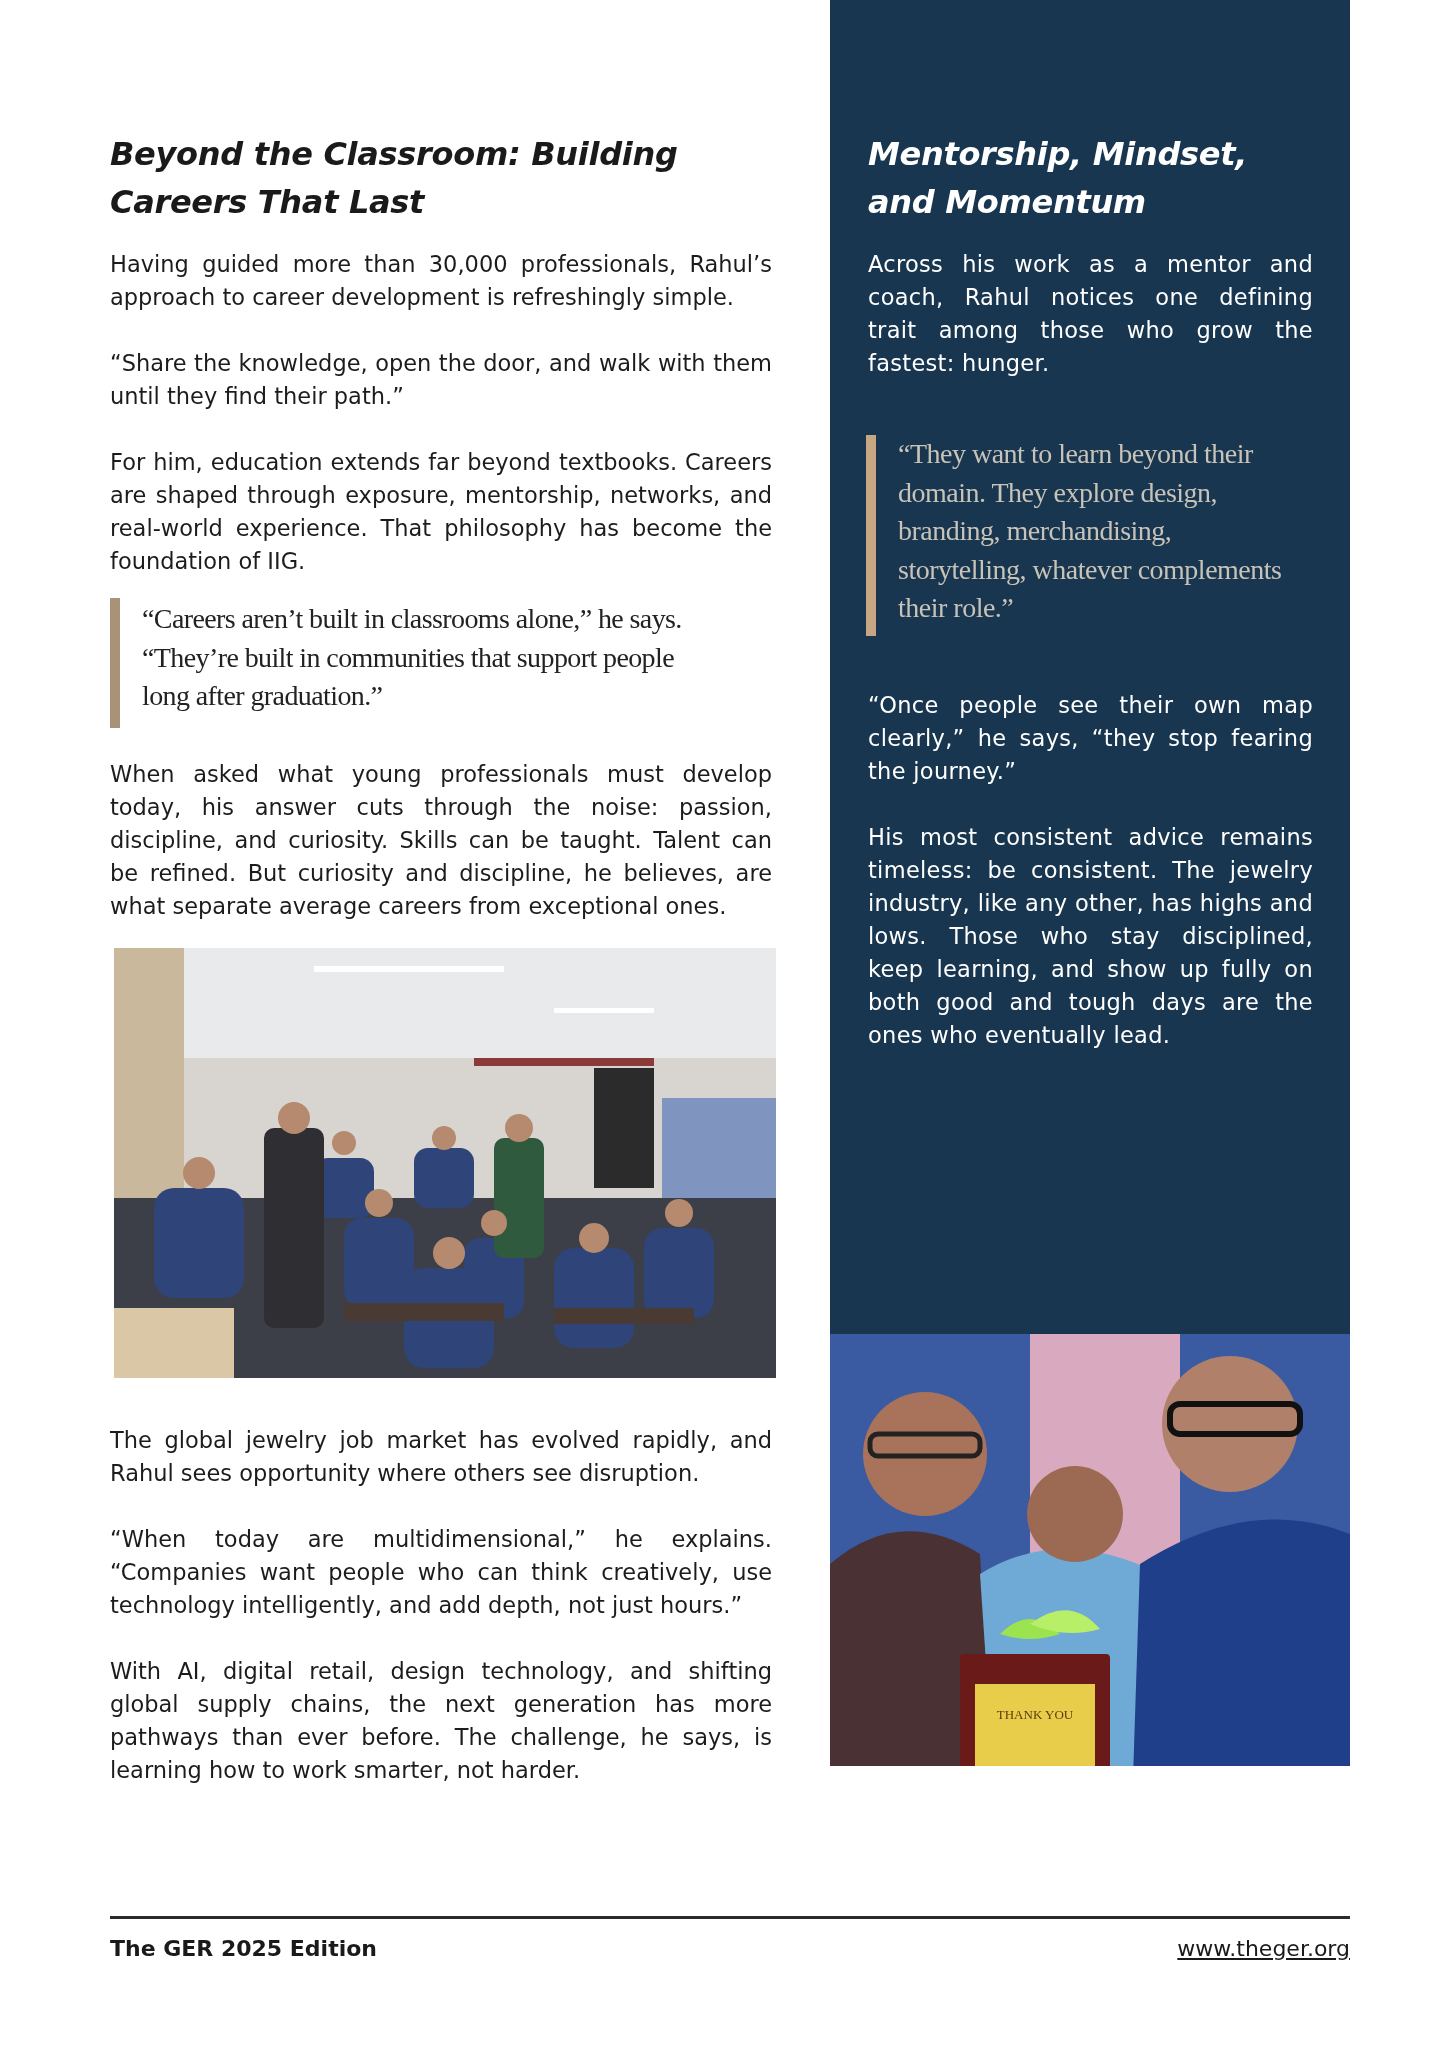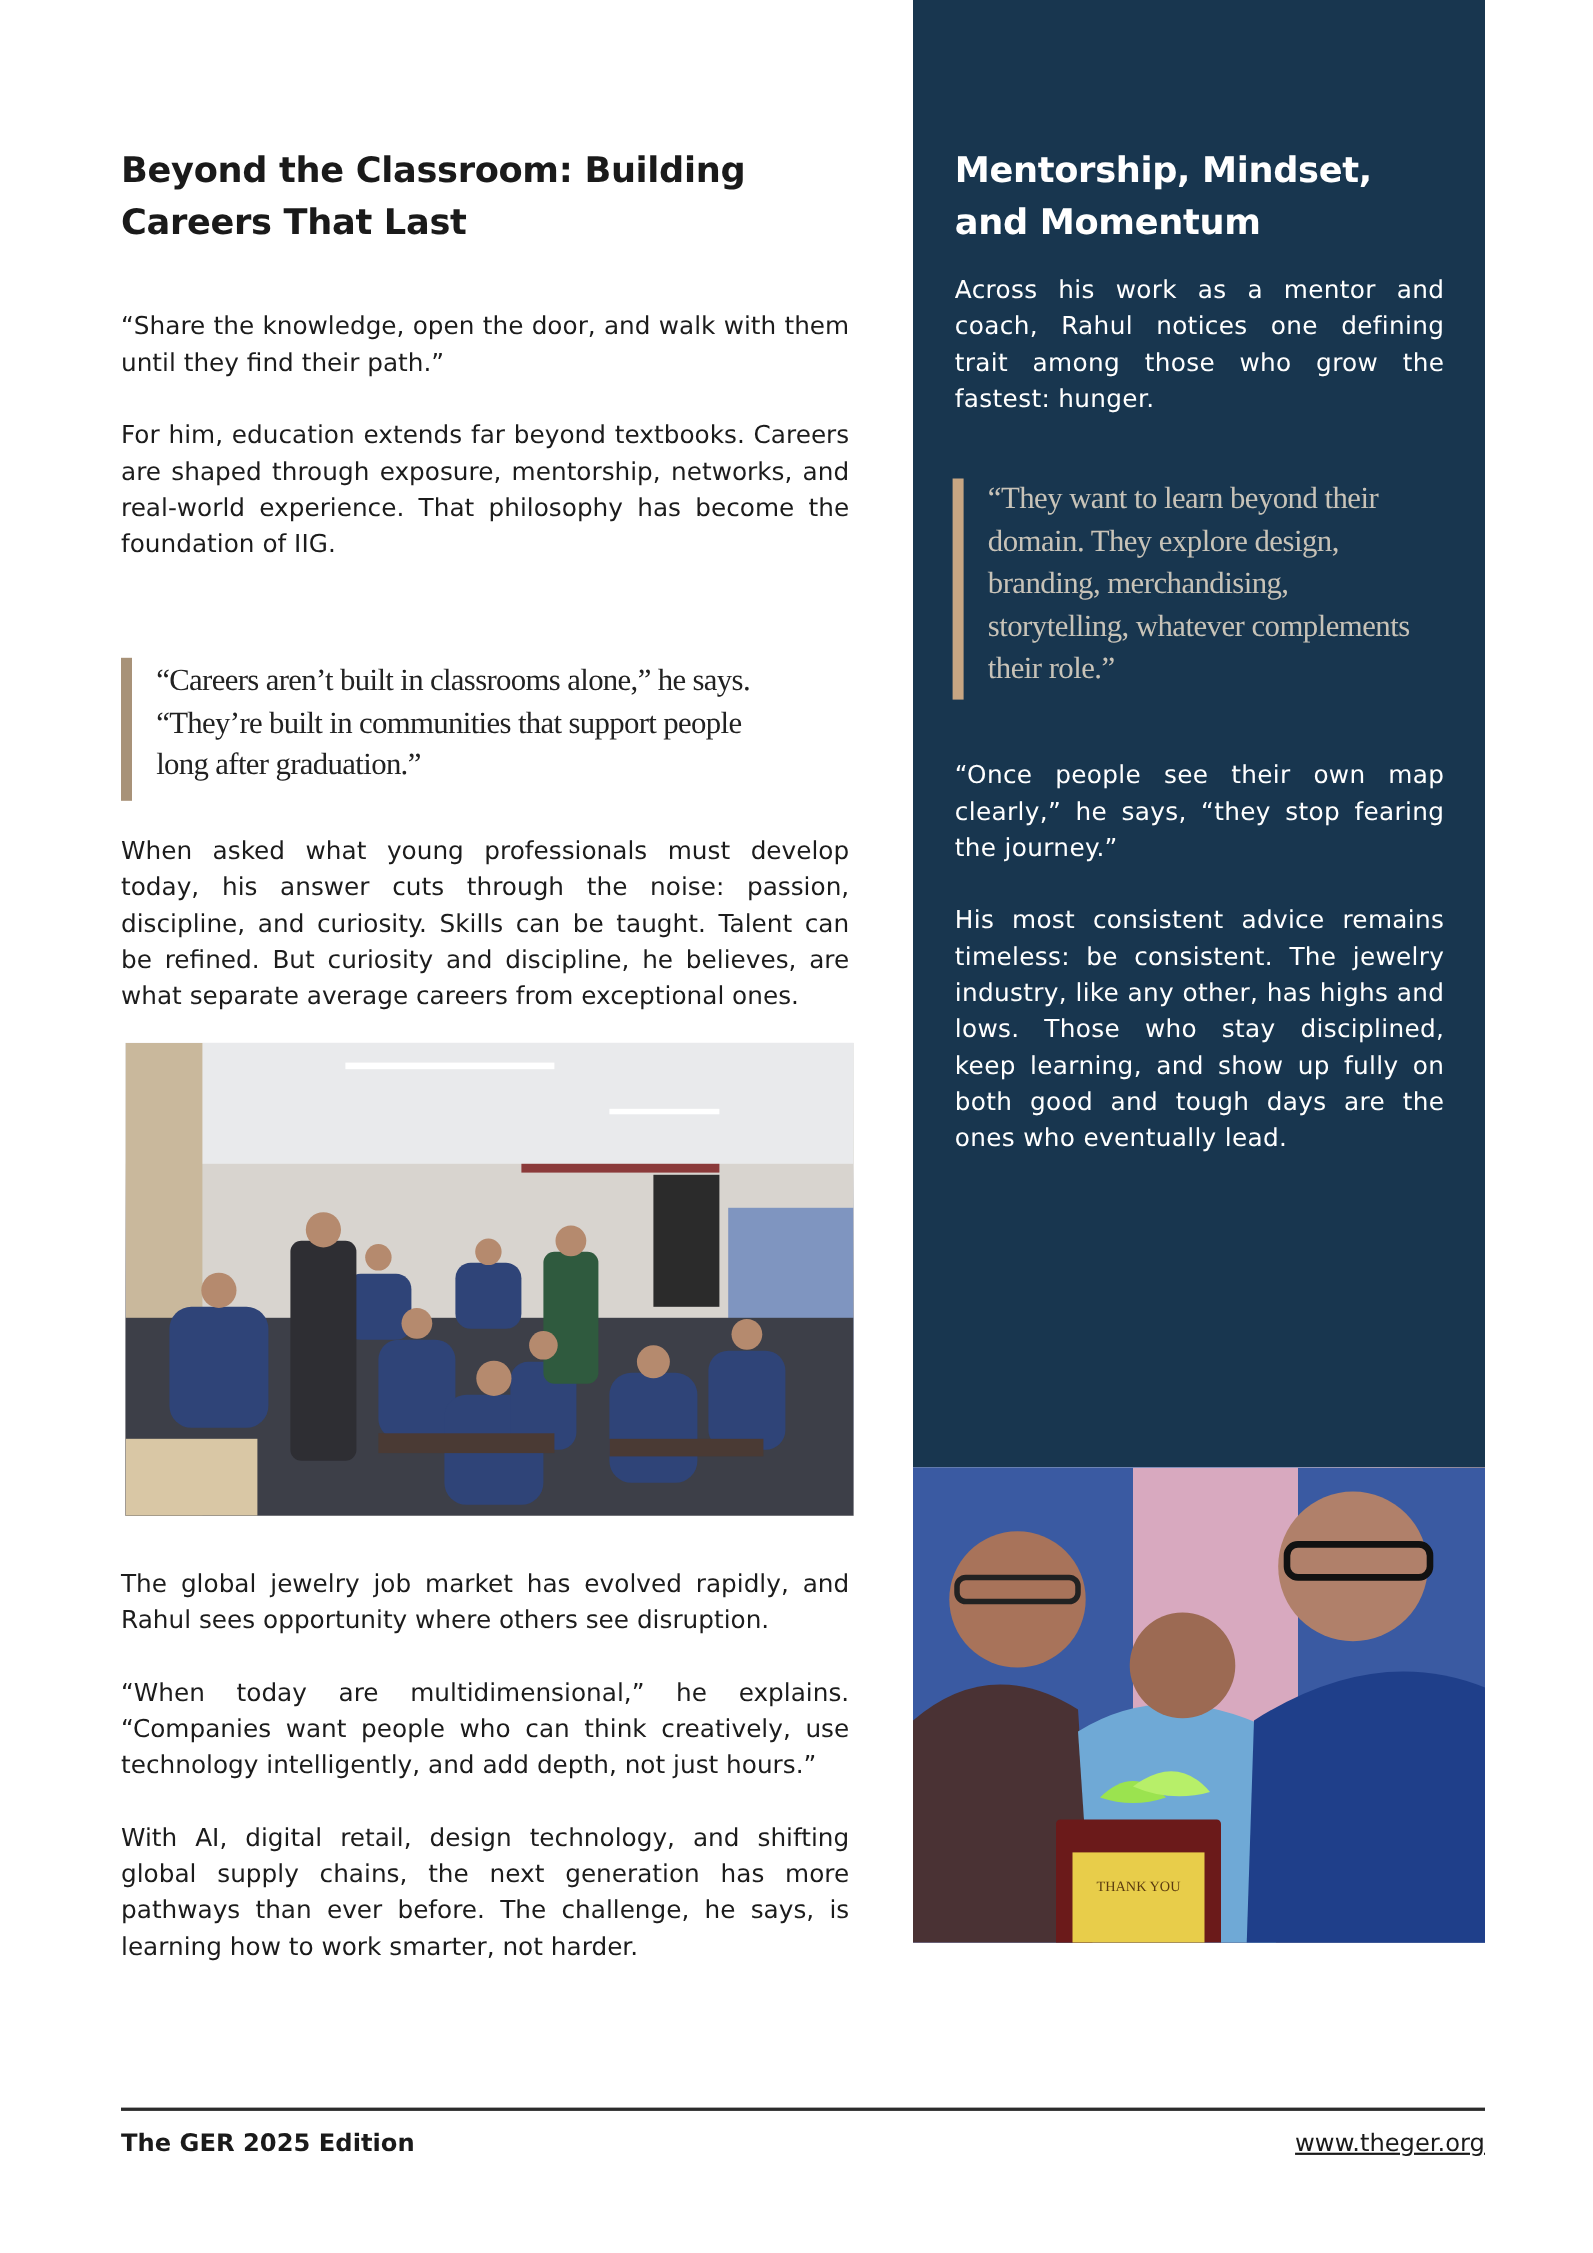--- a/index.html
+++ b/index.html
@@ -1,21 +1,21 @@
 <!DOCTYPE html>
 <html><head>
 <meta charset="utf-8">
 <style>
   html, body { margin: 0; padding: 0; }
   body {
     width: 1448px; height: 2048px; position: relative; background: #ffffff;
     font-family: "Liberation Sans", sans-serif; color: #1a1a1a; overflow: hidden;
   }
   .left-col { position: absolute; left: 110px; top: 130px; width: 662px; }
-  .h2 { font-family: "DejaVu Sans", sans-serif; font-weight: bold; font-size: 32px; line-height: 48px; margin: 0; letter-spacing: -0.3px; }
+  .h2 { font-family: "DejaVu Sans", sans-serif; font-weight: bold; font-size: 32px; line-height: 48px; margin: 0; letter-spacing: -0.3px; font-style: italic; }
   .p { font-family: "DejaVu Sans", sans-serif; font-size: 22.5px; line-height: 33px; text-align: justify; margin: 0; color: #1c1c1c; }
   .quote { position: absolute; border-left: 10px solid; padding-left: 22px; font-family: "Liberation Serif", serif; margin: 0; }
   .quote-left { left: 110px; top: 598px; width: 580px; border-color: #a89278; color: #222; font-size: 28px; line-height: 38.5px; letter-spacing: -0.6px; padding-top: 2px; padding-bottom: 12px; }
   .panel { position: absolute; left: 830px; top: 0; width: 520px; height: 1334px; background: #18364f; }
   .right-col { position: absolute; left: 868px; width: 445px; color: #ffffff; }
   .right-col .p { color: #ffffff; letter-spacing: 0.3px; }
   .quote-right { left: 866px; top: 435px; width: 390px; border-color: #c7a683; color: #c8c3b8; font-size: 28px; line-height: 38.5px; letter-spacing: -0.5px; padding-bottom: 8px; }
   .photo { position: absolute; overflow: hidden; }
   .photo-classroom { left: 114px; top: 948px; width: 662px; height: 430px; background: linear-gradient(180deg, #e6e7e9 0%, #d9d6d2 25%, #6b6f7c 50%, #2d3b63 70%, #4a4c56 100%); }
   .photo-award { left: 830px; top: 1334px; width: 520px; height: 432px; background: linear-gradient(135deg, #3f5fa6 0%, #6f86c4 30%, #c9a7b8 45%, #4e3b3a 65%, #1f3a7a 100%); text-decoration: underline; }
@@ -23,20 +23,21 @@
   .footer-rule { position: absolute; left: 110px; top: 1916px; width: 1240px; height: 3px; background: #2b2b2b; }
   .footer-left { position: absolute; left: 110px; top: 1936px; font-family: "DejaVu Sans", sans-serif; font-size: 22px; font-weight: bold; color: #1a1a1a; }
   .footer-right { position: absolute; right: 98px; top: 1936px; font-family: "DejaVu Sans", sans-serif; font-size: 22px; color: #1a1a1a; text-decoration: underline; }
 </style>
 </head>
 <body>
 
 <div class="left-col">
   <h2 class="h2">Beyond the Classroom: Building Careers That Last</h2>
   <div style="height:22px"></div>
+  <p class="p">Having guided more than 30,000 professionals, Rahul’s approach to career development is refreshingly simple.</p>
   <div style="height:33px"></div>
   <p class="p">“Share the knowledge, open the door, and walk with them until they find their path.”</p>
   <div style="height:33px"></div>
   <p class="p">For him, education extends far beyond textbooks. Careers are shaped through exposure, mentorship, networks, and real-world experience. That philosophy has become the foundation of IIG.</p>
 </div>
 
 <blockquote class="quote quote-left">“Careers aren’t built in classrooms alone,” he says. “They’re built in communities that support people long after graduation.”</blockquote>
 
 <div class="left-col" style="top:758px">
   <p class="p">When asked what young professionals must develop today, his answer cuts through the noise: passion, discipline, and curiosity. Skills can be taught. Talent can be refined. But curiosity and discipline, he believes, are what separate average careers from exceptional ones.</p>

